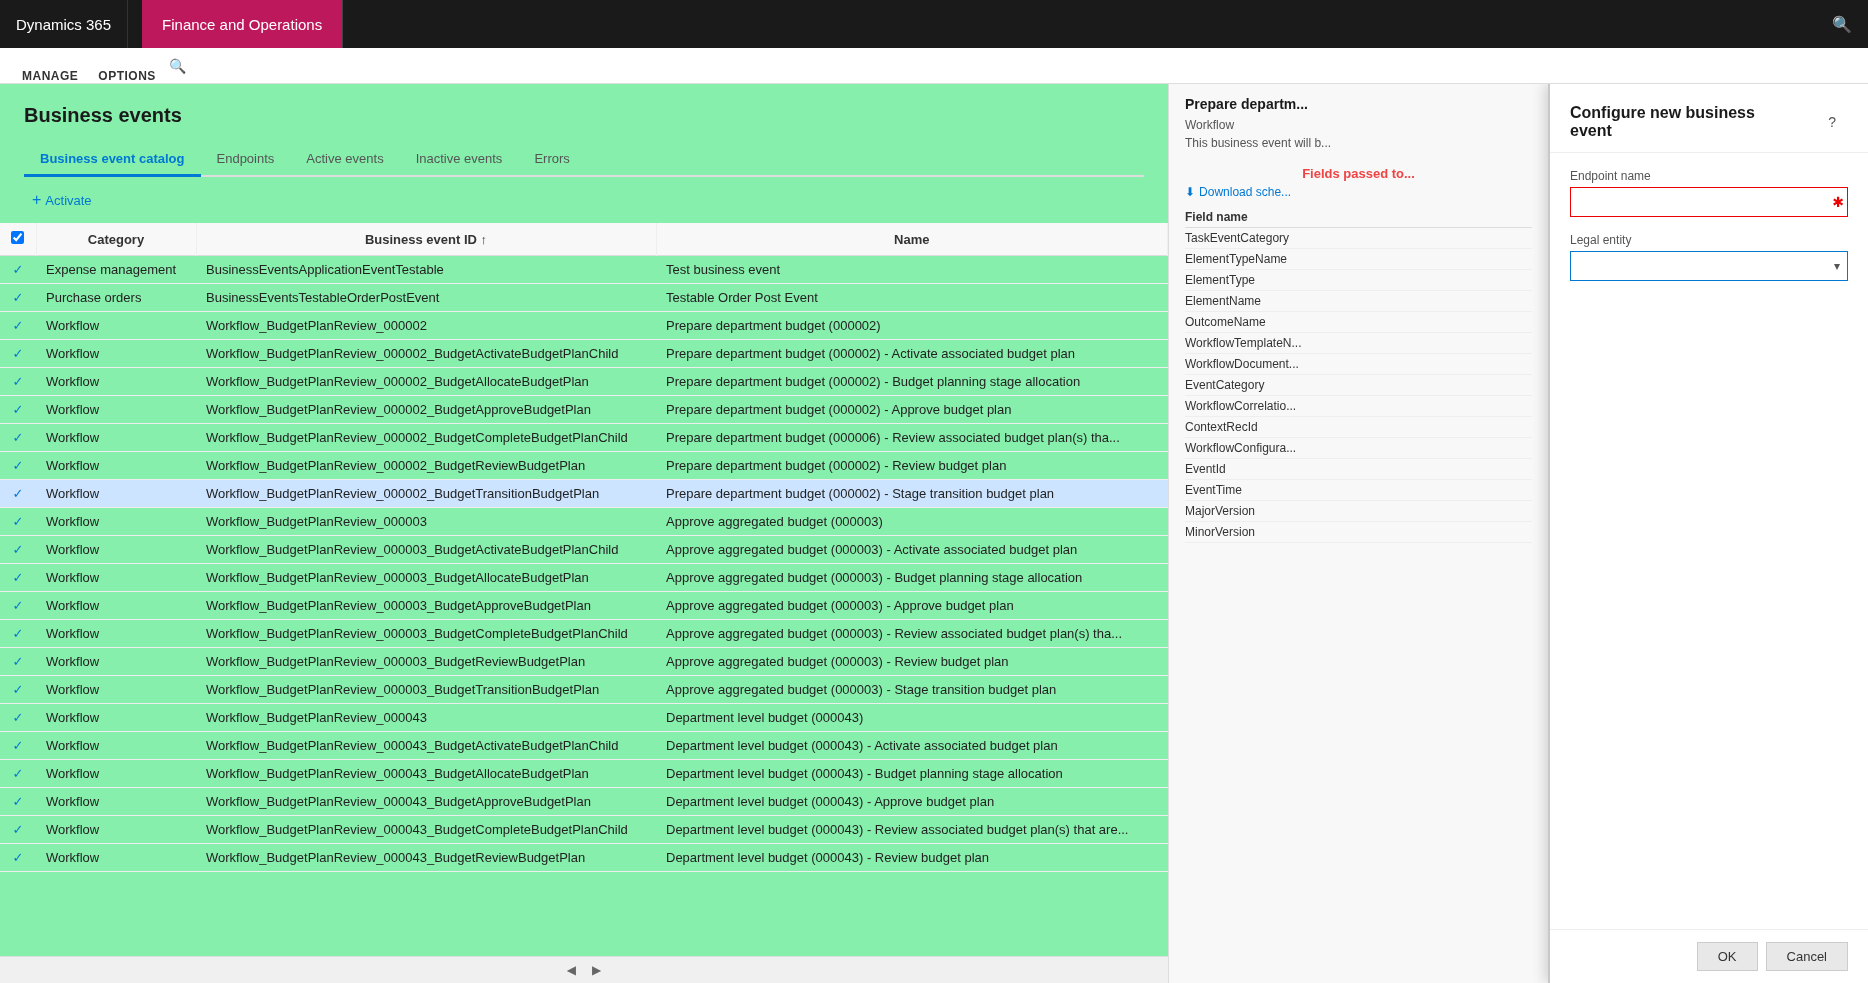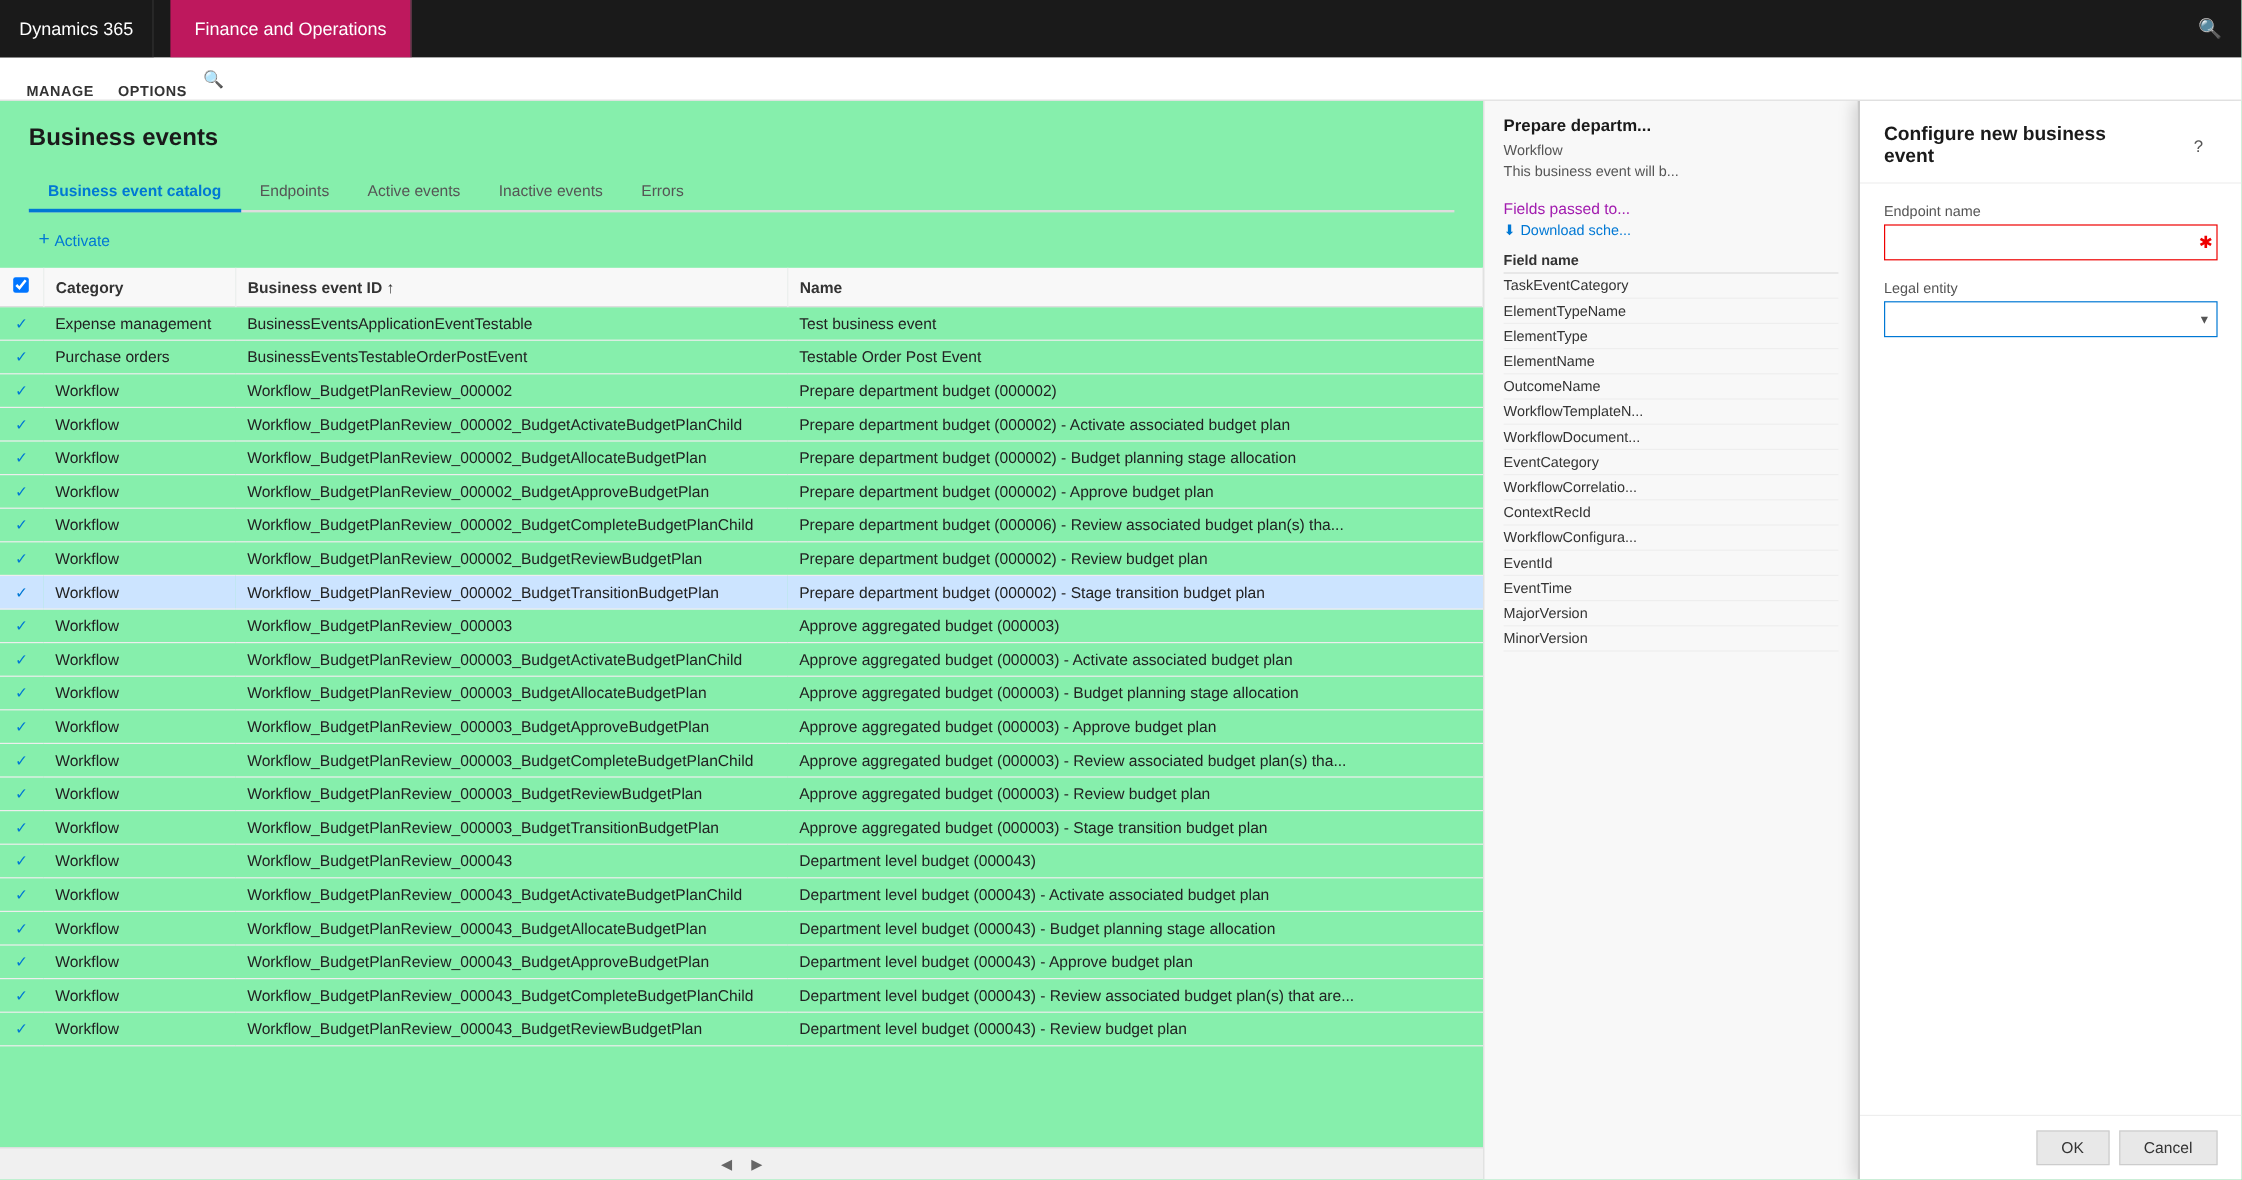--- a/index.html
+++ b/index.html
@@ -153,21 +153,21 @@
       width: 100%;
       border-collapse: collapse;
       font-size: 13px;
     }
     thead tr {
       background: #f8f8f8;
       border-bottom: 1px solid #ddd;
     }
     thead th {
       padding: 8px 10px;
-      text-align: left;
+      text-align: center;
       font-weight: 600;
       color: #333;
       white-space: nowrap;
       border-right: 1px solid #eee;
     }
     thead th.checkbox-col {
       width: 36px;
       text-align: center;
     }
     tbody tr {
@@ -198,21 +198,21 @@
     }
     .h-scroll-arrow {
       color: #666;
       cursor: pointer;
       padding: 2px 8px;
       font-size: 12px;
     }
 
     
     .detail-panel {
-      width: 312px;
+      width: 380px;
       background: #f8f8f8;
       border-left: 1px solid #ddd;
       display: flex;
       flex-direction: column;
       overflow: hidden;
       flex-shrink: 0;
     }
     .detail-content {
       flex: 1;
       overflow-y: auto;
@@ -229,23 +229,24 @@
       color: #555;
       margin-bottom: 4px;
     }
     .detail-description {
       font-size: 12px;
       color: #555;
       margin-bottom: 8px;
     }
     .fields-title {
       font-size: 13px;
-      font-weight: 400;
-      color: #a21caf;
+      font-weight: 700;
+      color: #ef4444;
       padding: 8px 0 4px 0;
+      text-align: center;
     }
     .download-link {
       color: #0078d4;
       font-size: 12px;
       cursor: pointer;
       display: flex;
       align-items: center;
       gap: 4px;
       margin-bottom: 8px;
     }

